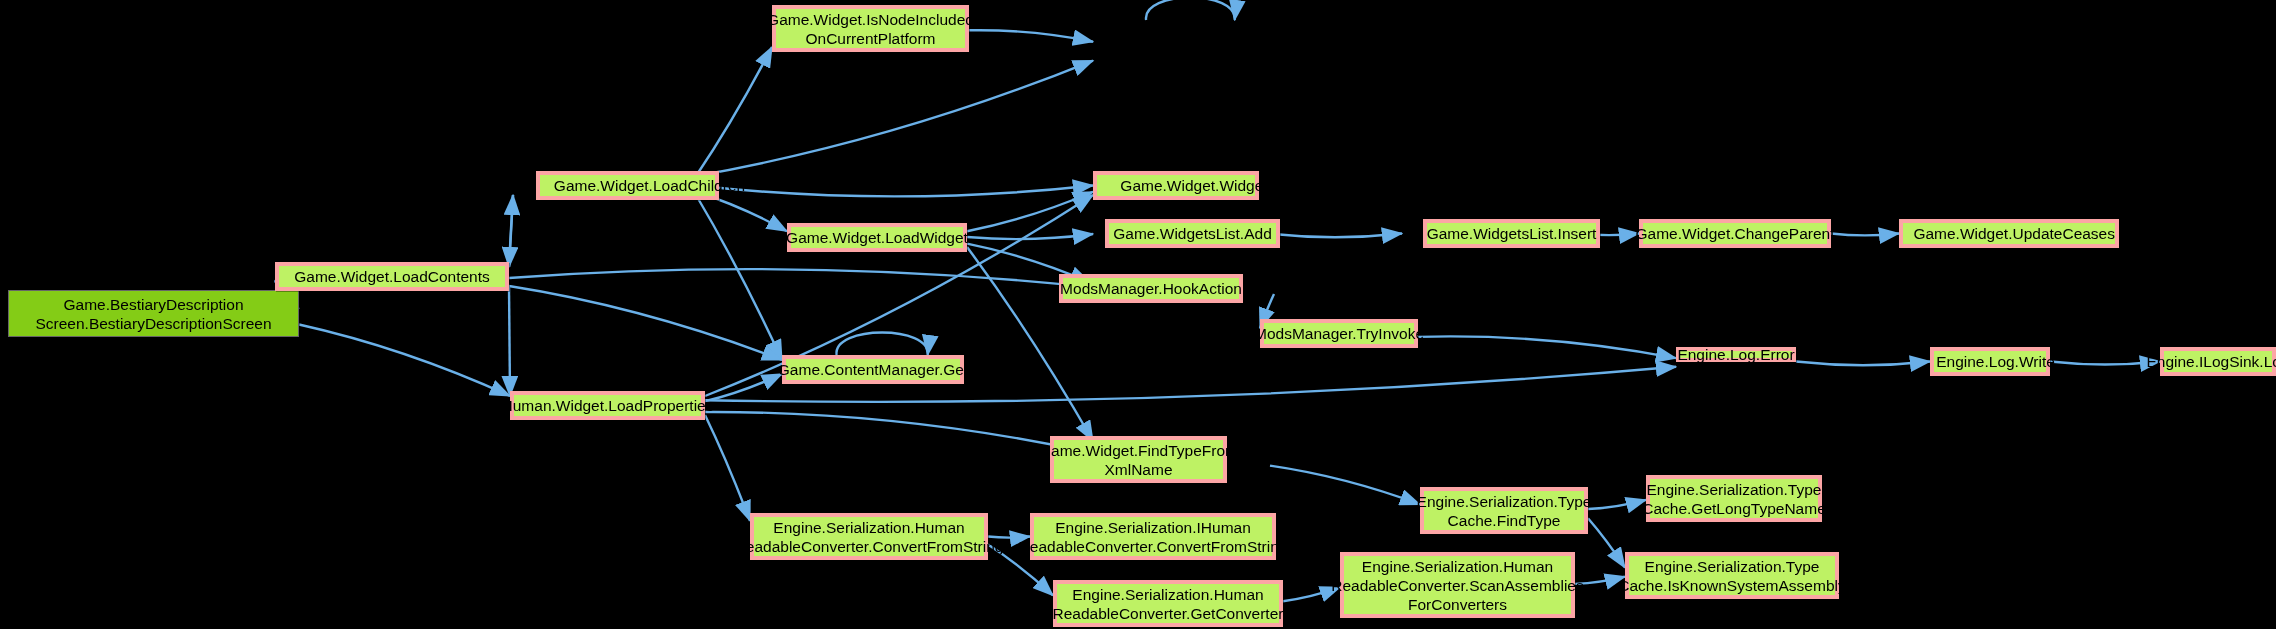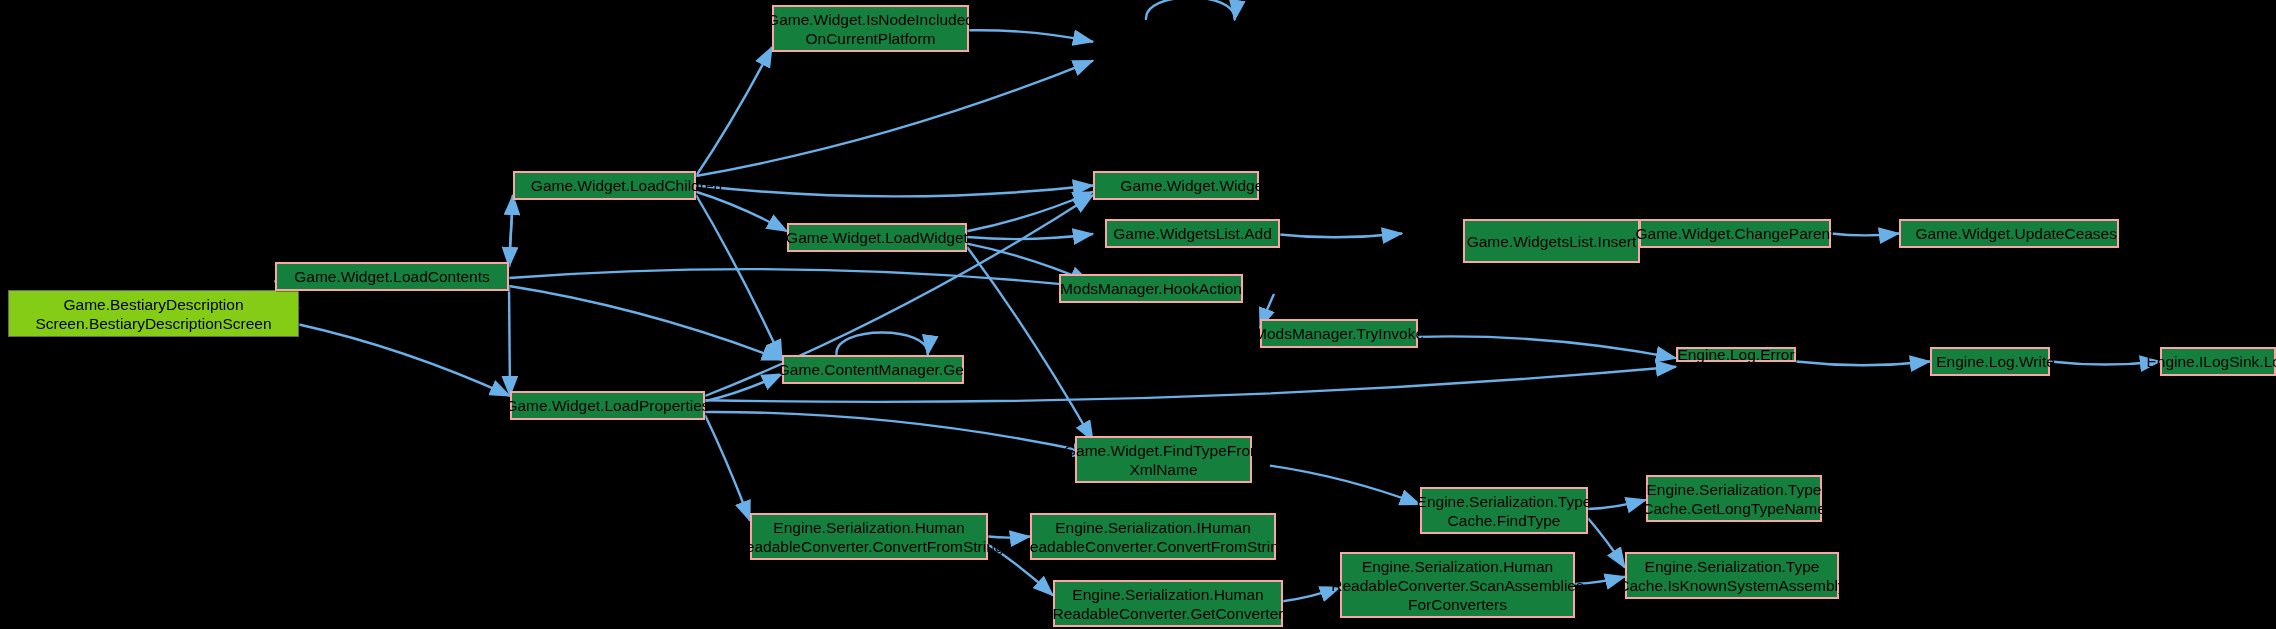--- a/index.html
+++ b/index.html
@@ -16,22 +16,22 @@
   }
   #edge-layer {
     position: absolute;
     left: 0; top: 0;
     width: 2276px;
     height: 629px;
   }
   .node {
     position: absolute;
     box-sizing: border-box;
-    background: #15803d;
-    border: 2px solid #fca5a5;
+    background: #bef264;
+    border: 4px solid #fca5a5;
     color: #000000;
     font-size: 15.5px;
     line-height: 19px;
     text-align: center;
     display: flex;
     align-items: center;
     justify-content: center;
     white-space: pre;
     z-index: 5;
     box-shadow: 1px 1px 0 rgba(0,0,0,0.35);
@@ -87,35 +87,35 @@
       <path fill="none" stroke="#6ab0e8" stroke-width="2.4" marker-end="url(#ah)" d="M1588,509.06 Q1617,507.7291953424963 1646,499.94"></path>
       <path fill="none" stroke="#6ab0e8" stroke-width="2.4" marker-end="url(#ah)" d="M1588,518.3 Q1606.5,539.6053992871031 1625,567.7"></path>
       <path fill="none" stroke="#6ab0e8" stroke-width="2.4" marker-end="url(#ah)" d="M988,536.5 Q1009,538.81 1030,536.5"></path>
       <path fill="none" stroke="#6ab0e8" stroke-width="2.4" marker-end="url(#ah)" d="M988,544.54 Q1020.5,565.4586361784151 1053,595.46"></path>
       <path fill="none" stroke="#6ab0e8" stroke-width="2.4" marker-end="url(#ah)" d="M1283,601.28 Q1311.5,597.4789654519675 1340,587.22"></path>
       <path fill="none" stroke="#6ab0e8" stroke-width="2.4" marker-end="url(#ah)" d="M1575,583.86 Q1600,583.0285227028045 1625,576.64"></path>
     </svg>
 <div class="node root" style="left: 8px; top: 290px; width: 291px; height: 47px;"><span class="label">Game.BestiaryDescription
 Screen.BestiaryDescriptionScreen</span></div>
     <div class="node" style="left: 275px; top: 262px; width: 234px; height: 29px;"><span class="label">Game.Widget.LoadContents</span></div>
-    <div class="node" style="left: 513px; top: 171px; width: 183px; height: 29px; padding-left: 44px;"><span class="label">Game.Widget.LoadChildren</span></div>
-    <div class="node" style="left: 510px; top: 391px; width: 195px; height: 29px;"><span class="label">Game.Widget.LoadProperties</span></div>
+    <div class="node" style="left: 536px; top: 171px; width: 183px; height: 29px; padding-left: 44px;"><span class="label">Game.Widget.LoadChildren</span></div>
+    <div class="node" style="left: 510px; top: 391px; width: 195px; height: 29px;"><span class="label">Human.Widget.LoadProperties</span></div>
     <div class="node" style="left: 772px; top: 5px; width: 197px; height: 47px;"><span class="label">Game.Widget.IsNodeIncluded
 OnCurrentPlatform</span></div>
     <div class="node" style="left: 787px; top: 223px; width: 180px; height: 29px;"><span class="label">Game.Widget.LoadWidget</span></div>
     <div class="node" style="left: 782px; top: 355px; width: 182px; height: 29px;"><span class="label">Game.ContentManager.Get</span></div>
     <div class="node" style="left: 1093px; top: 171px; width: 166px; height: 29px; padding-left: 36px;"><span class="label">Game.Widget.Widget</span></div>
     <div class="node" style="left: 1093px; top: 219px; width: 175px; height: 29px; margin-left: 12px;"><span class="label">Game.WidgetsList.Add</span></div>
     <div class="node" style="left: 1059px; top: 274px; width: 184px; height: 29px;"><span class="label">ModsManager.HookAction</span></div>
-    <div class="node" style="left: 1075px; top: 436px; width: 177px; height: 47px;"><span class="label">Game.Widget.FindTypeFrom
+    <div class="node" style="left: 1050px; top: 436px; width: 177px; height: 47px;"><span class="label">Game.Widget.FindTypeFrom
 XmlName</span></div>
     <div class="node" style="left: 750px; top: 513px; width: 238px; height: 47px;"><span class="label">Engine.Serialization.Human
 ReadableConverter.ConvertFromString</span></div>
     <div class="node" style="left: 1260px; top: 319px; width: 158px; height: 29px;"><span class="label">ModsManager.TryInvoke</span></div>
-    <div class="node" style="left: 1423px; top: 219px; width: 177px; height: 44px; margin-left: 40px;"><span class="label">Game.WidgetsList.Insert</span></div>
+    <div class="node" style="left: 1423px; top: 219px; width: 177px; height: 29px;"><span class="label">Game.WidgetsList.Insert</span></div>
     <div class="node" style="left: 1420px; top: 487px; width: 168px; height: 47px;"><span class="label">Engine.Serialization.Type
 Cache.FindType</span></div>
     <div class="node" style="left: 1030px; top: 513px; width: 246px; height: 47px;"><span class="label">Engine.Serialization.IHuman
 ReadableConverter.ConvertFromString</span></div>
     <div class="node" style="left: 1053px; top: 580px; width: 230px; height: 47px;"><span class="label">Engine.Serialization.Human
 ReadableConverter.GetConverter</span></div>
     <div class="node" style="left: 1340px; top: 552px; width: 235px; height: 66px;"><span class="label">Engine.Serialization.Human
 ReadableConverter.ScanAssemblies
 ForConverters</span></div>
     <div class="node" style="left: 1639px; top: 219px; width: 192px; height: 29px;"><span class="label">Game.Widget.ChangeParent</span></div>

